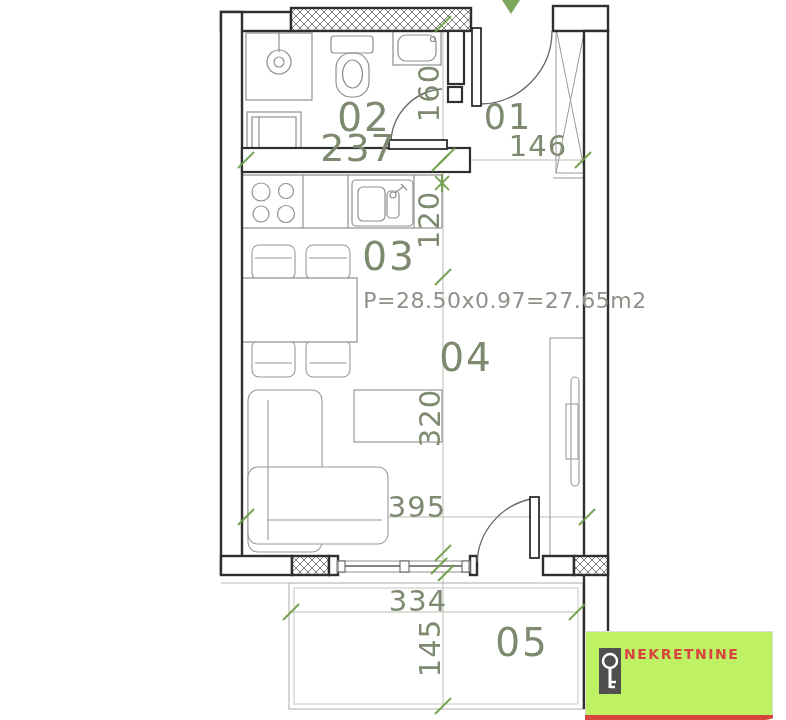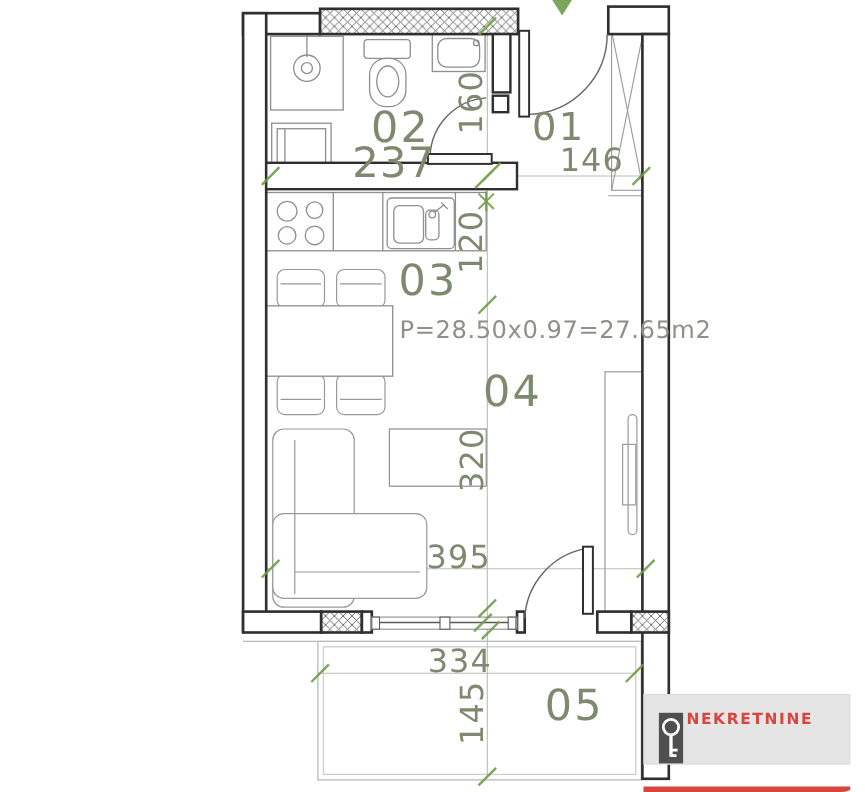--- a/index.html
+++ b/index.html
@@ -7,21 +7,21 @@
          font-family:"DejaVu Sans","Liberation Sans",sans-serif;border-radius:22px;}
   #plan-svg{position:absolute;left:0;top:0;}
   .lbl{position:absolute;color:#7e8a70;white-space:nowrap;transform:translate(-50%,-50%);
        letter-spacing:2px;line-height:1;}
   .lbl.vert{transform:translate(-50%,-50%) rotate(-90deg);}
   .room-num{font-size:39px;}
   .dim{font-size:29px;letter-spacing:1px;}
   .dim-big{font-size:38px;letter-spacing:1px;}
   .formula{font-size:22px;color:#8d9187;letter-spacing:0.5px;}
   
-  .logo-box{position:absolute;left:585px;top:631px;width:188px;height:64px;background:#e5e5e5;
+  .logo-box{position:absolute;left:585px;top:631px;width:188px;height:90px;background:#bef264;
             border:1px solid #dcdcdc;box-sizing:border-box;display:flex;align-items:center;}
   .key-plate{position:absolute;left:13px;top:16px;width:22px;height:46px;background:#4f4f4f;}
   .logo-text{position:absolute;left:38px;top:14px;}
   .logo-tagline{font-size:14px;font-weight:bold;color:#d8453e;letter-spacing:1.5px;}
   .logo-brand{font-size:37px;font-weight:bold;color:#7b7b7b;letter-spacing:2px;margin-top:-5px;}
   .logo-redbar{position:absolute;left:585px;top:715px;width:188px;height:5px;background:#d8453e;}
 </style>
 </head>
 <body>
 

